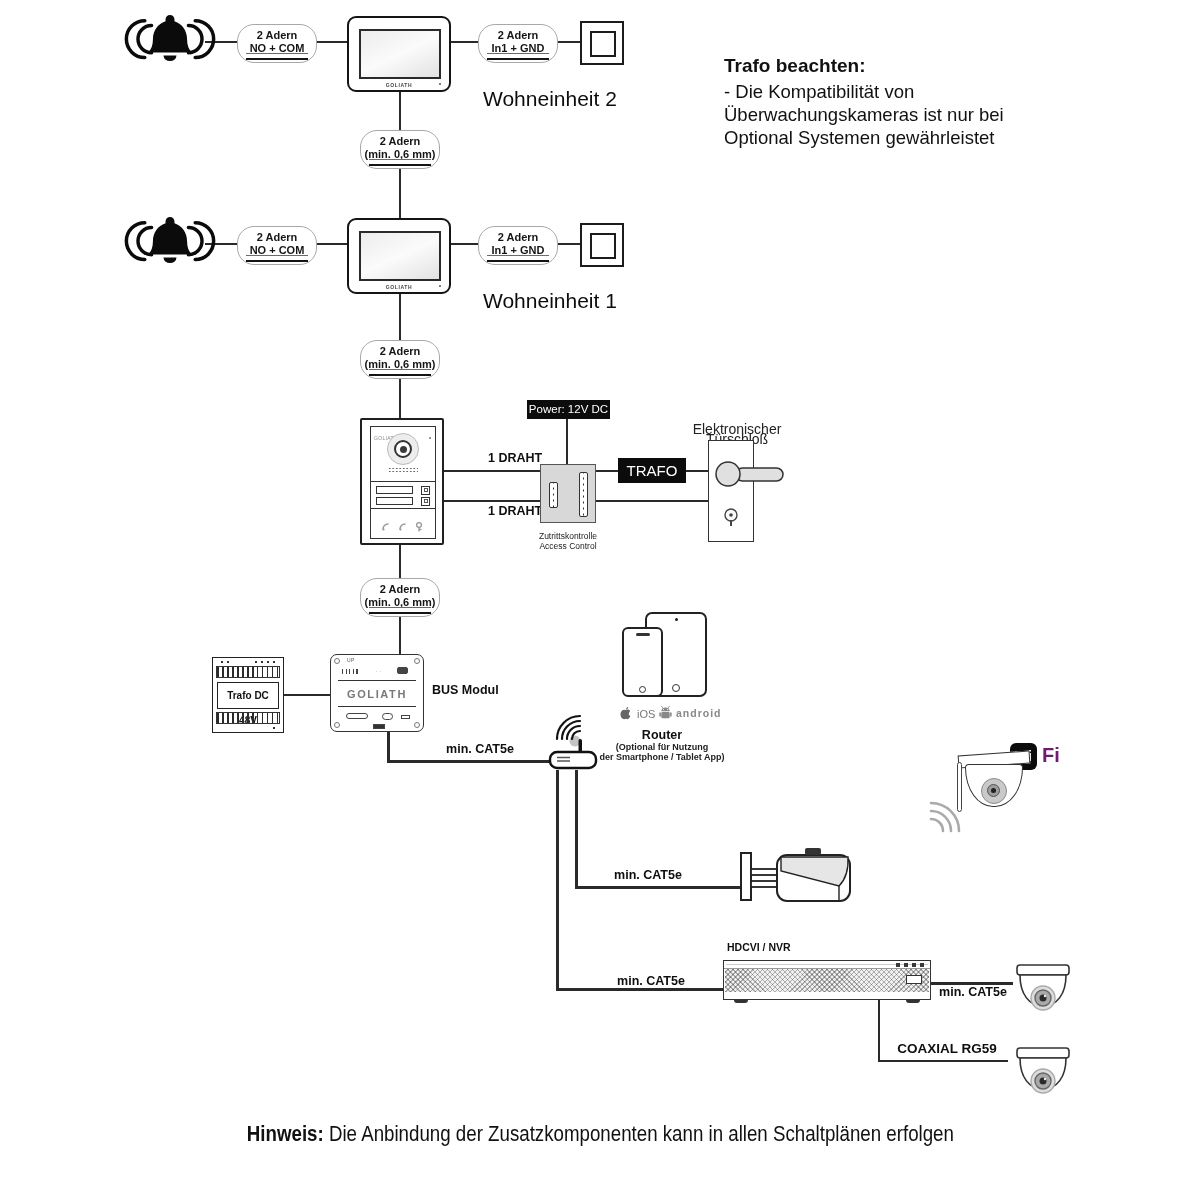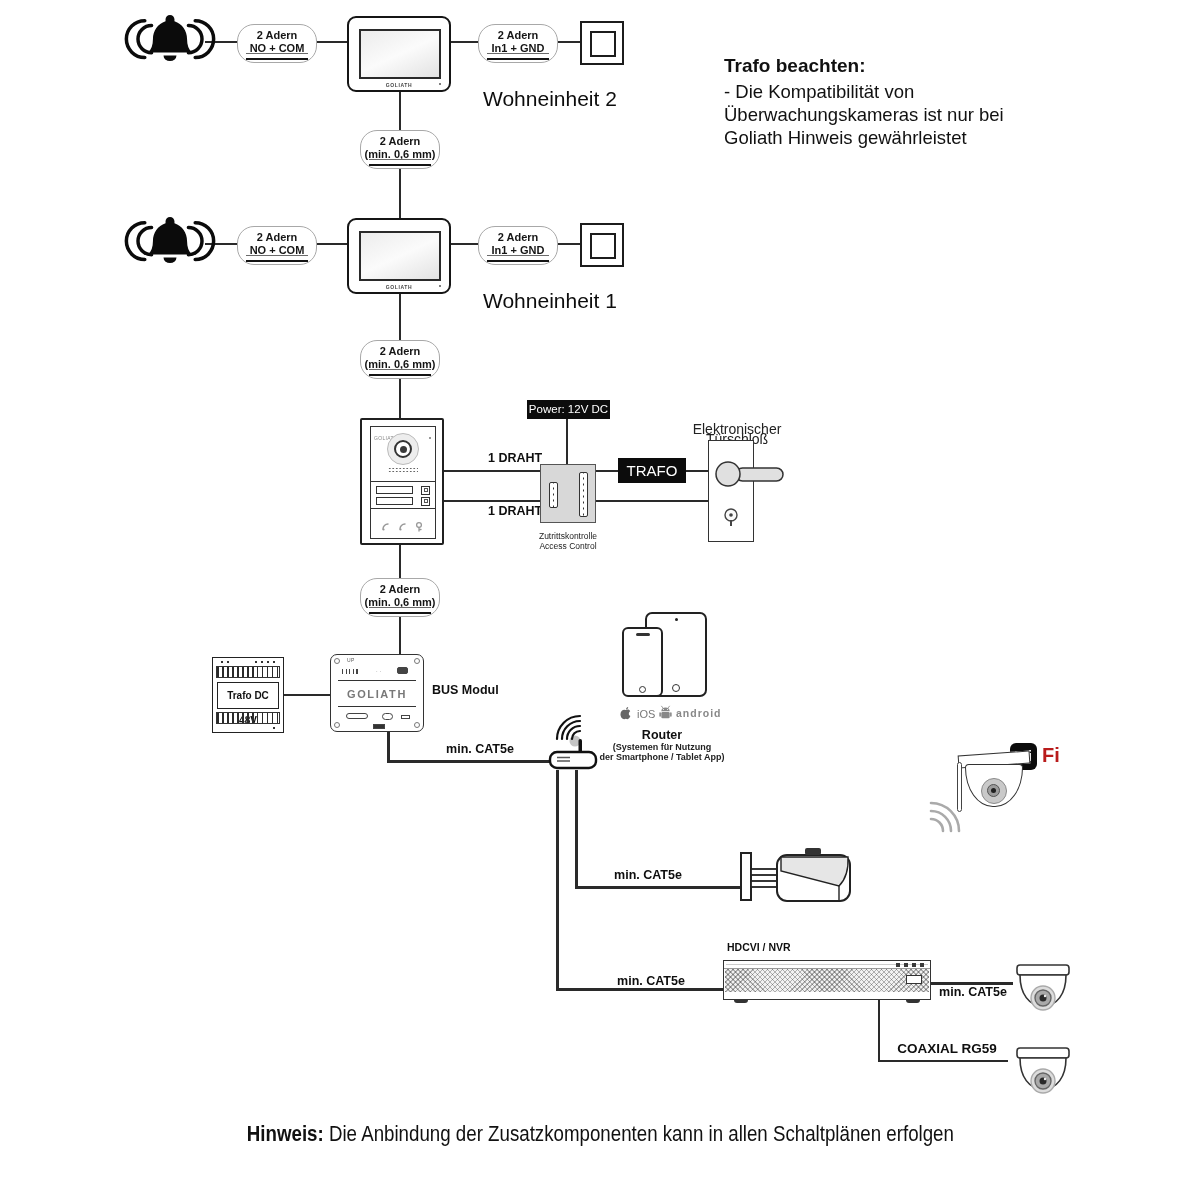--- a/index.html
+++ b/index.html
@@ -95,21 +95,21 @@
   .nvr .hairline { position:absolute; left:2px; right:2px; top:3px; height:1px; background:#ccc; }
   .nvr .led { position:absolute; top:2px; width:4px; height:4px; background:#3a3a3a; }
   .nvr .mesh { position:absolute; left:1px; right:1px; top:8px; height:23px; background-color:#f1f1f1;
     background-image: repeating-linear-gradient(45deg, rgba(0,0,0,.28) 0 1px, transparent 1px 3.5px),
                       repeating-linear-gradient(-45deg, rgba(0,0,0,.28) 0 1px, transparent 1px 3.5px); }
   .nvr .btn { position:absolute; right:8px; top:14px; width:16px; height:9px; border:1.2px solid #333; background:#fff; }
   .nvr .foot { position:absolute; bottom:-4px; width:14px; height:4px; background:#333; border-radius:0 0 3px 3px; }
   
   .wi-badge { position:absolute; left:1010px; top:743px; width:27px; height:27px; background:#0c0c0c; color:#fff;
     border-radius:6px; font-size:14px; font-weight:bold; text-align:center; line-height:27px; }
-  .fi-text { position:absolute; left:1042px; top:744px; font-size:20px; font-weight:600; color:#b91c1c; }
+  .fi-text { position:absolute; left:1042px; top:744px; font-size:20px; font-weight:600; color:#701a75; }
   .wifi-plate { position:absolute; left:958px; top:753px; width:72px; height:13px; border:1.6px solid #333; background:#fff; transform:rotate(-4deg); }
   .wifi-ant { position:absolute; left:957px; top:762px; width:5px; height:50px; border:1.5px solid #444; border-radius:2.5px; background:#fff; }
   .wifi-dome { position:absolute; left:965px; top:764px; width:58px; height:43px; background:#fff; border:1.6px solid #333;
     border-radius:4px 4px 50% 50% / 4px 4px 95% 95%; }
   .lens-a { position:absolute; left:15px; top:13px; width:26px; height:26px; border-radius:50%; background:#c9c9c9; border:1.5px solid #8a8a8a; }
   .lens-b { position:absolute; left:5px; top:5px; width:13px; height:13px; border-radius:50%; background:#9c9c9c; border:1.5px solid #555; }
   .lens-c { position:absolute; left:3px; top:3px; width:5px; height:5px; border-radius:50%; background:#202020; }
   .footer { position:absolute; left:0; right:0; top:1122px; text-align:center; }
   .footer .inner { display:inline-block; transform:scaleX(.87); transform-origin:center; font-size:21.5px; white-space:nowrap; }
   svg { position:absolute; overflow:visible; }
@@ -202,21 +202,21 @@
       <div class="inner"></div>
     </div>
   <div class="unit-label" style="left:483px;top:289px">Wohneinheit 1</div>
   <div class="pill" style="left:360px;top:340px">2 Adern
 (min. 0,6 mm)</div>
 
   <div class="note">
     <h3>Trafo beachten:</h3>
     <p>- Die Kompatibilität von
 Überwachungskameras ist nur bei
-Goliath Hinweis gewährleistet</p>
+Optional Systemen gewährleistet</p>
   </div>
 
   <div class="doorstation">
     <div class="panel">
       <div class="ds-s1">
         <div class="ds-brand">GOLIATH</div>
         <div class="ds-dot"></div>
         <div class="cam1">
             <div class="cam2">
               <div class="cam3"></div>
@@ -324,21 +324,21 @@
     <path d="M4 7 a5 4.6 0 0 1 10 0 z" fill="#888"></path>
     <path d="M5.5 2.5 L4.3 0.8 M12.5 2.5 L13.7 0.8" stroke="#888" stroke-width="1" stroke-linecap="round"></path>
     <circle cx="6.5" cy="4.8" r="0.7" fill="#fff"></circle>
       <circle cx="11.5" cy="4.8" r="0.7" fill="#fff"></circle>
     <rect x="4" y="7.8" width="10" height="7.5" rx="1.5" fill="#888"></rect>
     <rect x="1.6" y="8" width="1.9" height="5.5" rx="0.95" fill="#888"></rect>
     <rect x="14.5" y="8" width="1.9" height="5.5" rx="0.95" fill="#888"></rect>
   </svg>
   <div class="platform-text" style="left:676px;top:707px;font-size:10.5px;font-weight:bold;color:#888;letter-spacing:1px">android</div>
   <div class="bold-label" style="left:607px;top:728px;width:110px;text-align:center;font-size:12.5px">Router</div>
-  <div class="small-cap" style="left:587px;top:742px;width:150px;font-weight:bold;font-size:9px">(Systemen für Nutzung
+  <div class="small-cap" style="left:587px;top:742px;width:150px;font-weight:bold;font-size:9px">(Optional für Nutzung
 der Smartphone / Tablet App)</div>
   <div class="bold-label" style="left:425px;top:742px;width:110px;text-align:center;font-size:12.5px">min. CAT5e</div>
 
   <div class="wi-badge">Wi</div>
   <div class="fi-text">Fi</div>
   <div class="wifi-plate"></div>
   <div class="wifi-ant"></div>
   <div class="wifi-dome">
     <div class="lens-a">
         <div class="lens-b">

